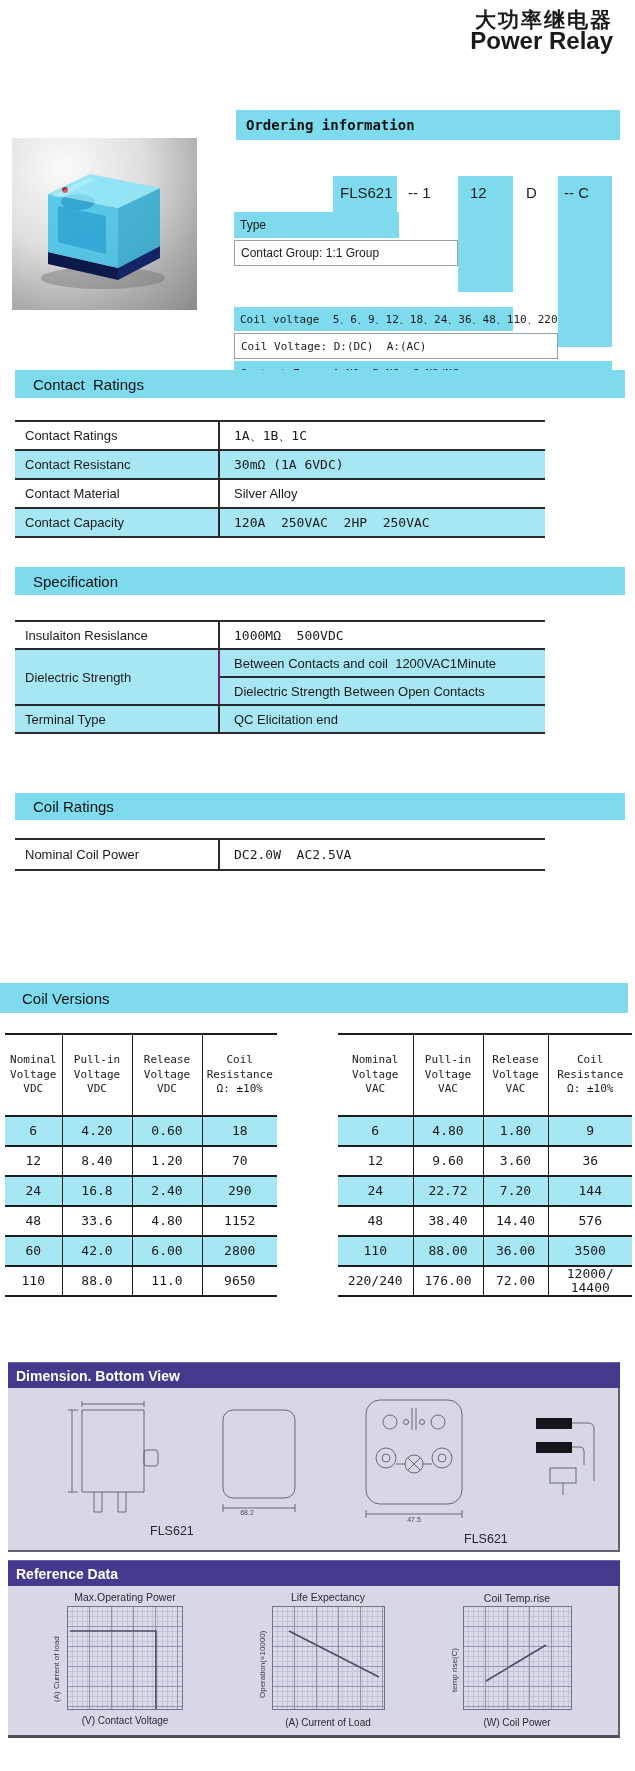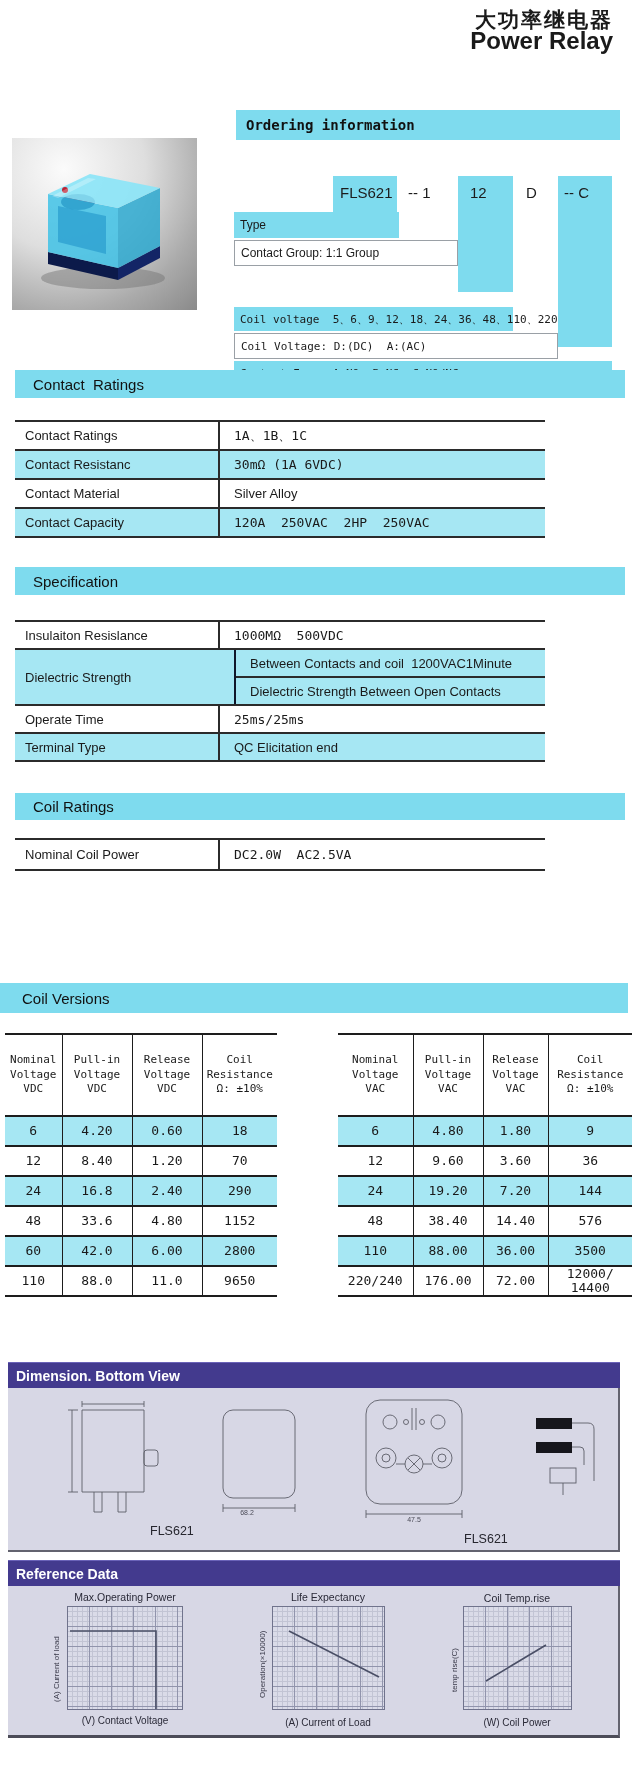--- a/index.html
+++ b/index.html
@@ -36,21 +36,21 @@
     background: radial-gradient(circle at 28% 18%, #fbfbfb 0%, #dedede 42%, #ababab 74%, #8a8a8a 100%);
   }
 
   
   .flat-table { position:absolute; left:15px; width:530px; border-bottom:2px solid #2b2b2b; }
   .ft-row { display:flex; border-top:2px solid #2b2b2b; }
   .ft-label { width:203px; display:flex; align-items:center; padding-left:10px; font-size:13px; }
   .ft-value { flex:1; border-left:2px solid #2b2b2b; display:flex; align-items:center;
               padding-left:14px; font-size:13px; }
   .ft-value span, .ft-sub span { white-space:pre; }
-  .ft-value-col { flex:1; border-left:2px solid #0f172a; display:flex; flex-direction:column;margin-left:16px; }
+  .ft-value-col { flex:1; border-left:2px solid #701a75; display:flex; flex-direction:column; }
   .ft-sub { flex:1; display:flex; align-items:center; padding-left:14px; font-size:13px; }
   .ft-sub:first-child { border-bottom:2px solid #2b2b2b; }
   .row-cyan  { background: var(--table-row-cyan); }
   .row-white { background: #fff; }
 
   
   .coil-table { position:absolute; top:1033px; border-collapse:collapse; table-layout:fixed;
                 border-top:2px solid #1d1d1d; border-bottom:2px solid #1d1d1d; }
   .coil-table th, .coil-table td {
     border:1px solid #1d1d1d; border-top-width:2px; border-bottom-width:2px;
@@ -192,26 +192,20 @@
       <div class="ft-label">Dielectric Strength</div>
       <div class="ft-value-col">
         <div class="ft-sub">
             <span>Between Contacts and coil  1200VAC1Minute</span>
           </div>
         <div class="ft-sub">
             <span>Dielectric Strength Between Open Contacts</span>
           </div>
       </div>
     </div>
-    <div class="ft-row row-white" style="height:28px">
-      <div class="ft-label">Operate Time</div>
-      <div class="ft-value mono">
-          <span>25ms/25ms</span>
-        </div>
-    </div>
     <div class="ft-row row-cyan" style="height:28px">
       <div class="ft-label">Terminal Type</div>
       <div class="ft-value">
           <span>QC Elicitation end</span>
         </div>
     </div>
   </div>
 
   <div class="bar-cyan" style="left:15px; top:793px; width:610px; height:27px; padding-left:18px">
     <span>Coil Ratings</span>
@@ -324,21 +318,21 @@
           <td>9</td>
         </tr>
         <tr class="row-white">
           <td>12</td>
           <td>9.60</td>
           <td>3.60</td>
           <td>36</td>
         </tr>
         <tr class="row-cyan">
           <td>24</td>
-          <td>19.20</td>
+          <td>22.72</td>
           <td>7.20</td>
           <td>144</td>
         </tr>
         <tr class="row-white">
           <td>48</td>
           <td>38.40</td>
           <td>14.40</td>
           <td>576</td>
         </tr>
         <tr class="row-cyan">

